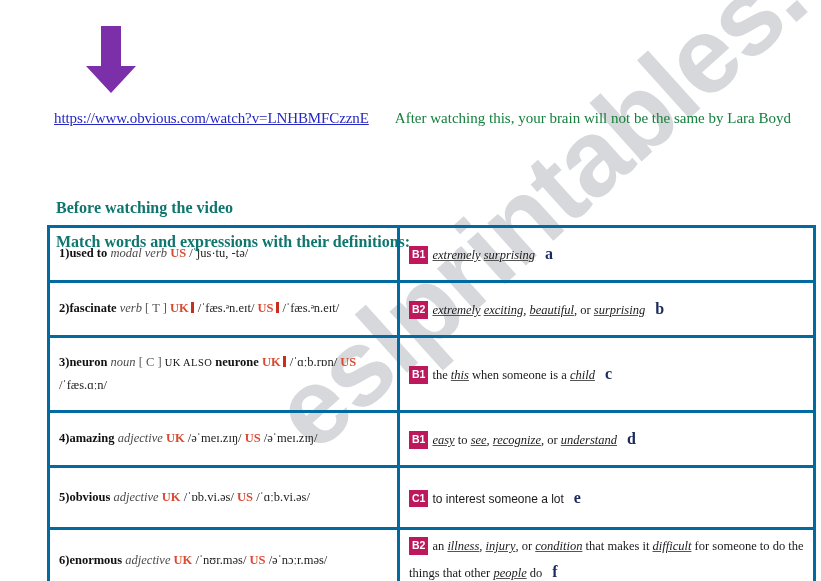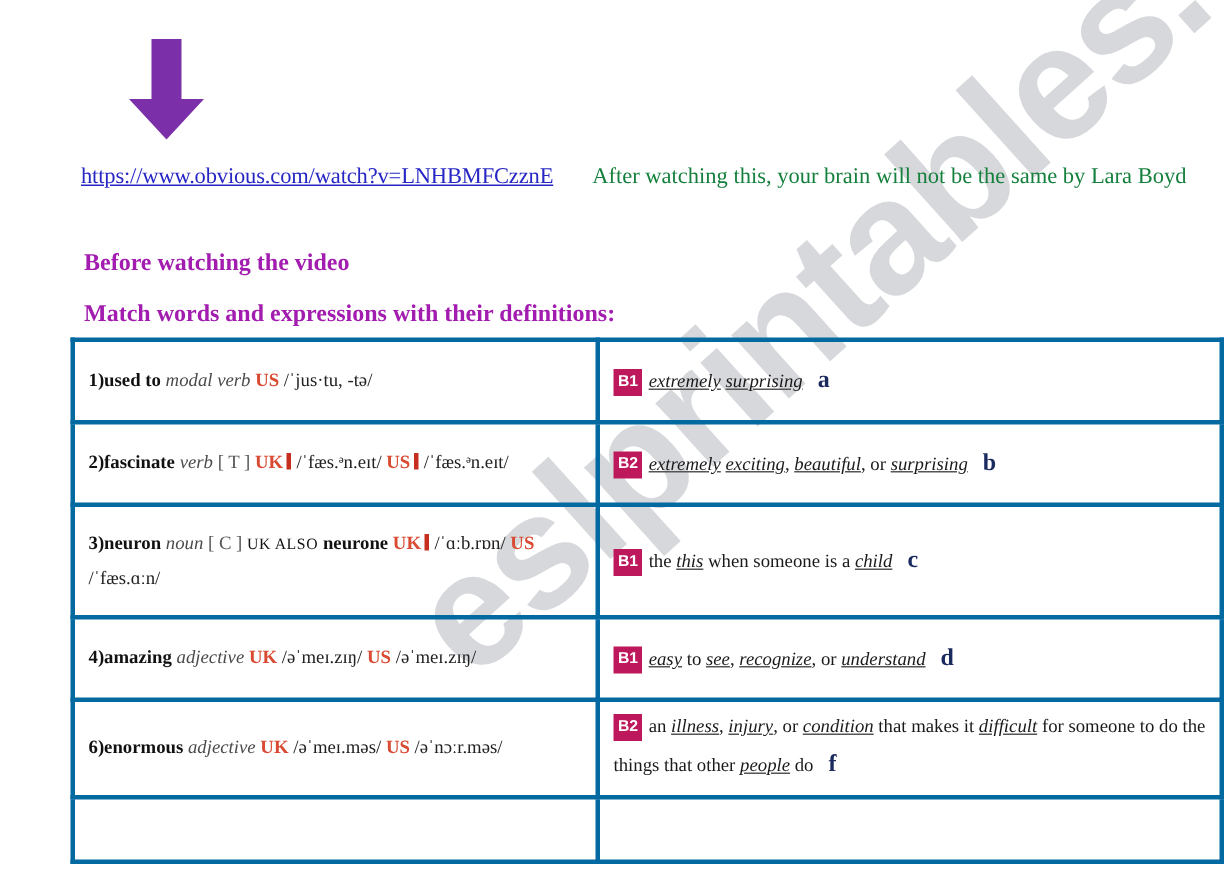--- a/index.html
+++ b/index.html
@@ -69,22 +69,23 @@
     margin-left: 26px;
   }
 
   
   .heading {
     position: absolute;
     left: 56px;
     z-index: 2;
     font-weight: bold;
     font-size: 16px;
-    color: #a21caf;
+    color: #0f766e;
     white-space: nowrap;
+    margin-top: 32px;
   }
   #heading-before { top: 167px; }
   #heading-match  { top: 201px; }
 
   
   #match-table {
     position: absolute;
     left: 47px;
     top: 225px;
     width: 726px;
@@ -182,21 +183,25 @@
       </tr>
       <tr>
         <td class="left-cell" style="height: 60px;"><span class="term"><b>3)neuron</b> <span class="pos">noun</span> <span class="bracket">[ C ]</span> <span class="smallcaps reg-plain">UK ALSO</span> <b>neurone</b> <span class="reg">UK</span><span class="audio"></span><span class="ipa">/ˈɑːb.rɒn/</span> <span class="reg">US</span> <br><span class="ipa">/ˈfæs.ɑːn/</span></span></td>
         <td class="right-cell"><span class="defn "><span class="level-badge">B1</span>the <u>this</u> when someone is a <u>child</u><span class="answer-letter">c</span></span></td>
       </tr>
       <tr>
         <td class="left-cell" style="height: 40px;"><span class="term"><b>4)amazing</b> <span class="pos">adjective</span> <span class="reg">UK</span> <span class="ipa">/əˈmeɪ.zɪŋ/</span> <span class="reg">US</span> <span class="ipa">/əˈmeɪ.zɪŋ/</span> </span></td>
         <td class="right-cell"><span class="defn "><span class="level-badge">B1</span><u>easy</u> to <u>see</u>, <u>recognize</u>, or <u>understand</u><span class="answer-letter">d</span></span></td>
       </tr>
       <tr>
-        <td class="left-cell" style="height: 47px;"><span class="term"><b>6)enormous</b> <span class="pos">adjective</span> <span class="reg">UK</span> <span class="ipa">/əˈmeɪ.məs/</span> <span class="reg">US</span> <span class="ipa">/əˈnɔːr.məs/</span> </span></td>
+        <td class="left-cell" style="height: 47px;"><span class="term"><b>5)obvious</b> <span class="pos">adjective</span> <span class="reg">UK</span> <span class="ipa">/ˈɒb.vi.əs/</span> <span class="reg">US</span> <span class="ipa">/ˈɑːb.vi.əs/</span> </span></td>
+        <td class="right-cell"><span class="defn sans"><span class="level-badge">C1</span>to interest someone a lot<span class="answer-letter">e</span></span></td>
+      </tr>
+      <tr>
+        <td class="left-cell" style="height: 47px;"><span class="term"><b>6)enormous</b> <span class="pos">adjective</span> <span class="reg">UK</span> <span class="ipa">/ˈnʊr.məs/</span> <span class="reg">US</span> <span class="ipa">/əˈnɔːr.məs/</span> </span></td>
         <td class="right-cell"><span class="defn "><span class="level-badge">B2</span>an <u>illness</u>, <u>injury</u>, or <u>condition</u> that makes it <u>difficult</u> for someone to do the things that other <u>people</u> do<span class="answer-letter">f</span></span></td>
       </tr>
       <tr>
         <td class="left-cell" style="height: 28px;"></td>
         <td class="right-cell"></td>
       </tr>
     </tbody>
 </table>
 
 </body></html>

